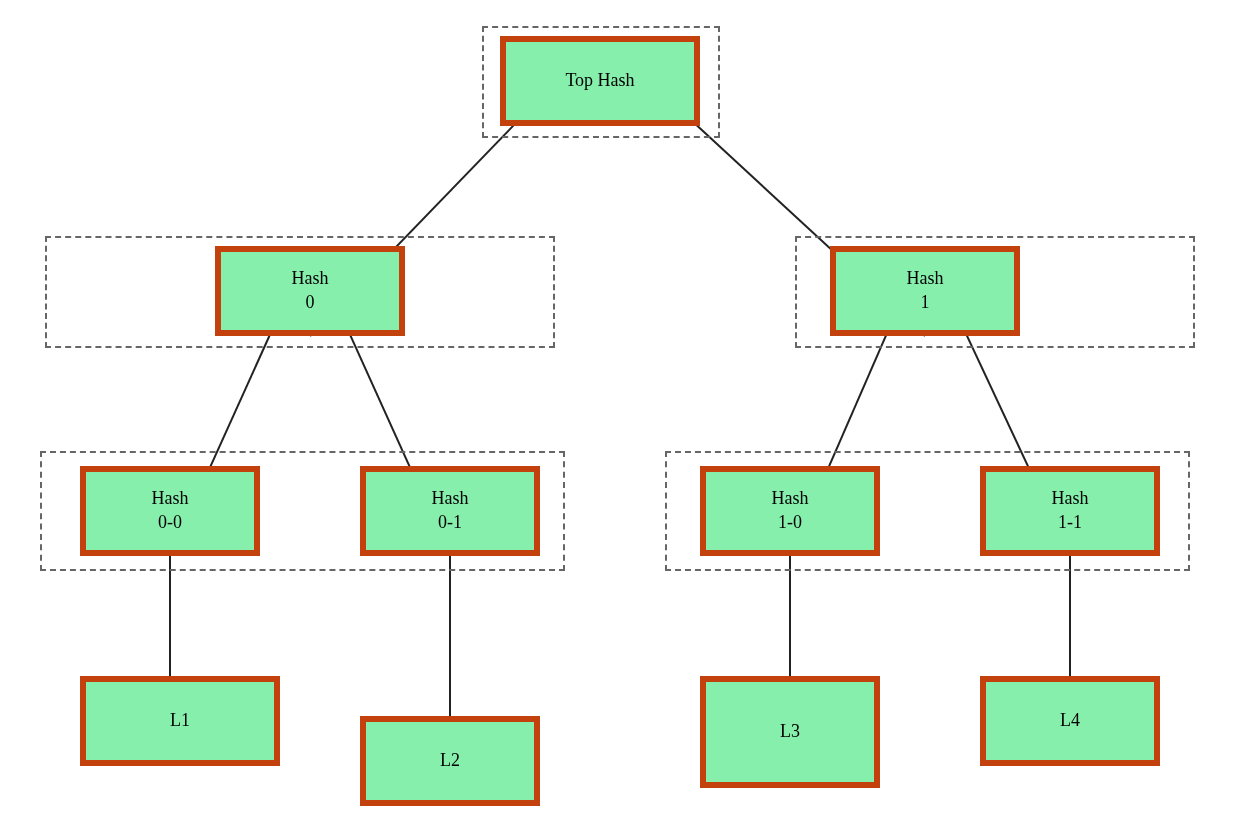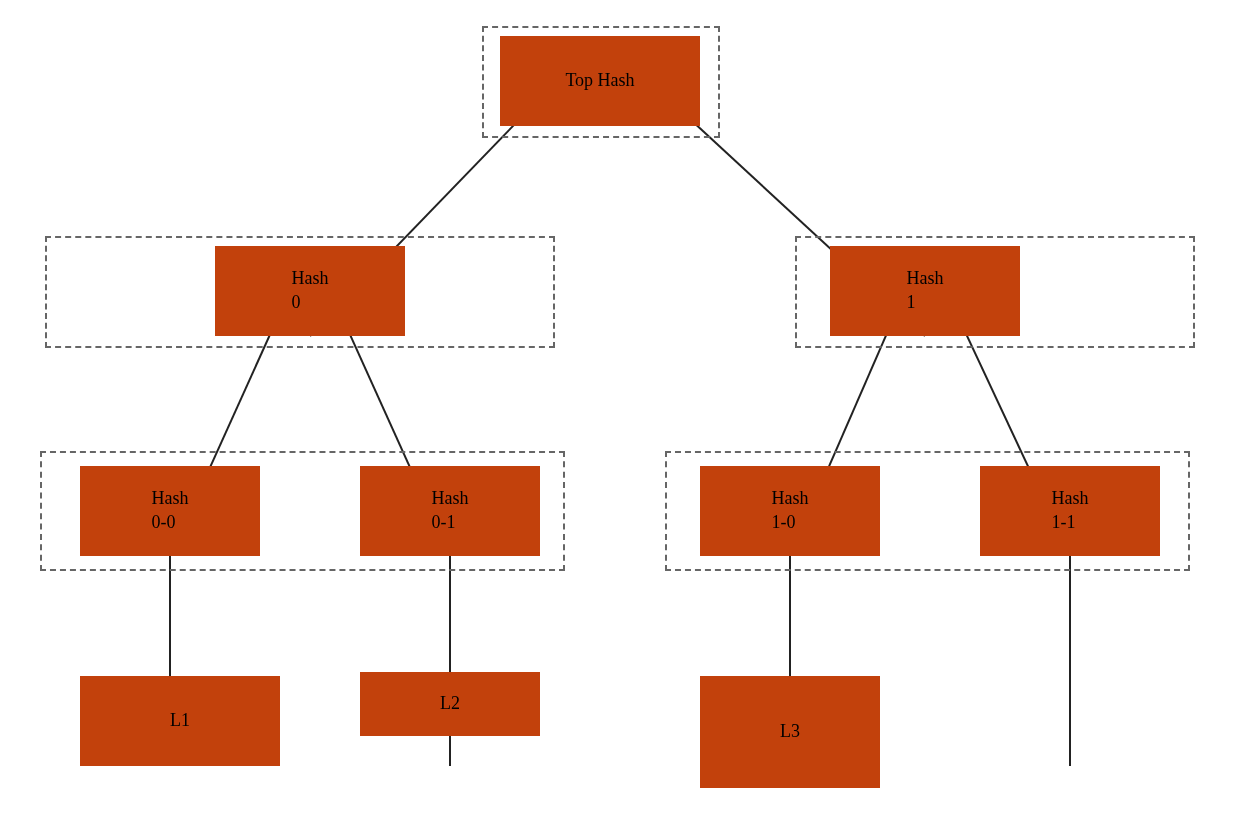--- a/index.html
+++ b/index.html
@@ -22,24 +22,25 @@
       position: absolute;
       top: 0;
       left: 0;
       width: 100%;
       height: 100%;
       pointer-events: none;
     }
     .node {
       position: absolute;
       border: 6px solid #c2410c;
-      background: #c2410c;
+      background: #86efac;
       display: flex;
       align-items: center;
       justify-content: center;
+      text-align: center;
       font-size: 18px;
       line-height: 1.3;
     }
     .dashed-group {
       position: absolute;
       border: 2px dashed #666;
       background: transparent;
     }
   </style>
 </head>
@@ -70,15 +71,16 @@
     <div class="dashed-group" style="left: 20px; top: 435px; width: 525px; height: 120px;"></div>
     <div class="dashed-group" style="left: 645px; top: 435px; width: 525px; height: 120px;"></div>
     <div class="node" style="left: 480px; top: 20px; width: 200px; height: 90px;">Top Hash</div>
     <div class="node" style="left: 195px; top: 230px; width: 190px; height: 90px;">Hash<br>0</div>
     <div class="node" style="left: 810px; top: 230px; width: 190px; height: 90px;">Hash<br>1</div>
     <div class="node" style="left: 60px; top: 450px; width: 180px; height: 90px;">Hash<br>0-0</div>
     <div class="node" style="left: 340px; top: 450px; width: 180px; height: 90px;">Hash<br>0-1</div>
     <div class="node" style="left: 680px; top: 450px; width: 180px; height: 90px;">Hash<br>1-0</div>
     <div class="node" style="left: 960px; top: 450px; width: 180px; height: 90px;">Hash<br>1-1</div>
     <div class="node" style="left: 60px; top: 660px; width: 200px; height: 90px;">L1</div>
-    <div class="node" style="left: 340px; top: 656px; width: 180px; height: 64px;">L2</div>
+    <div class="node" style="left: 340px; top: 700px; width: 180px; height: 90px;">L2</div>
     <div class="node" style="left: 680px; top: 660px; width: 180px; height: 112px;">L3</div>
+    <div class="node" style="left: 960px; top: 660px; width: 180px; height: 90px;">L4</div>
   </div>
 
 </body></html>

